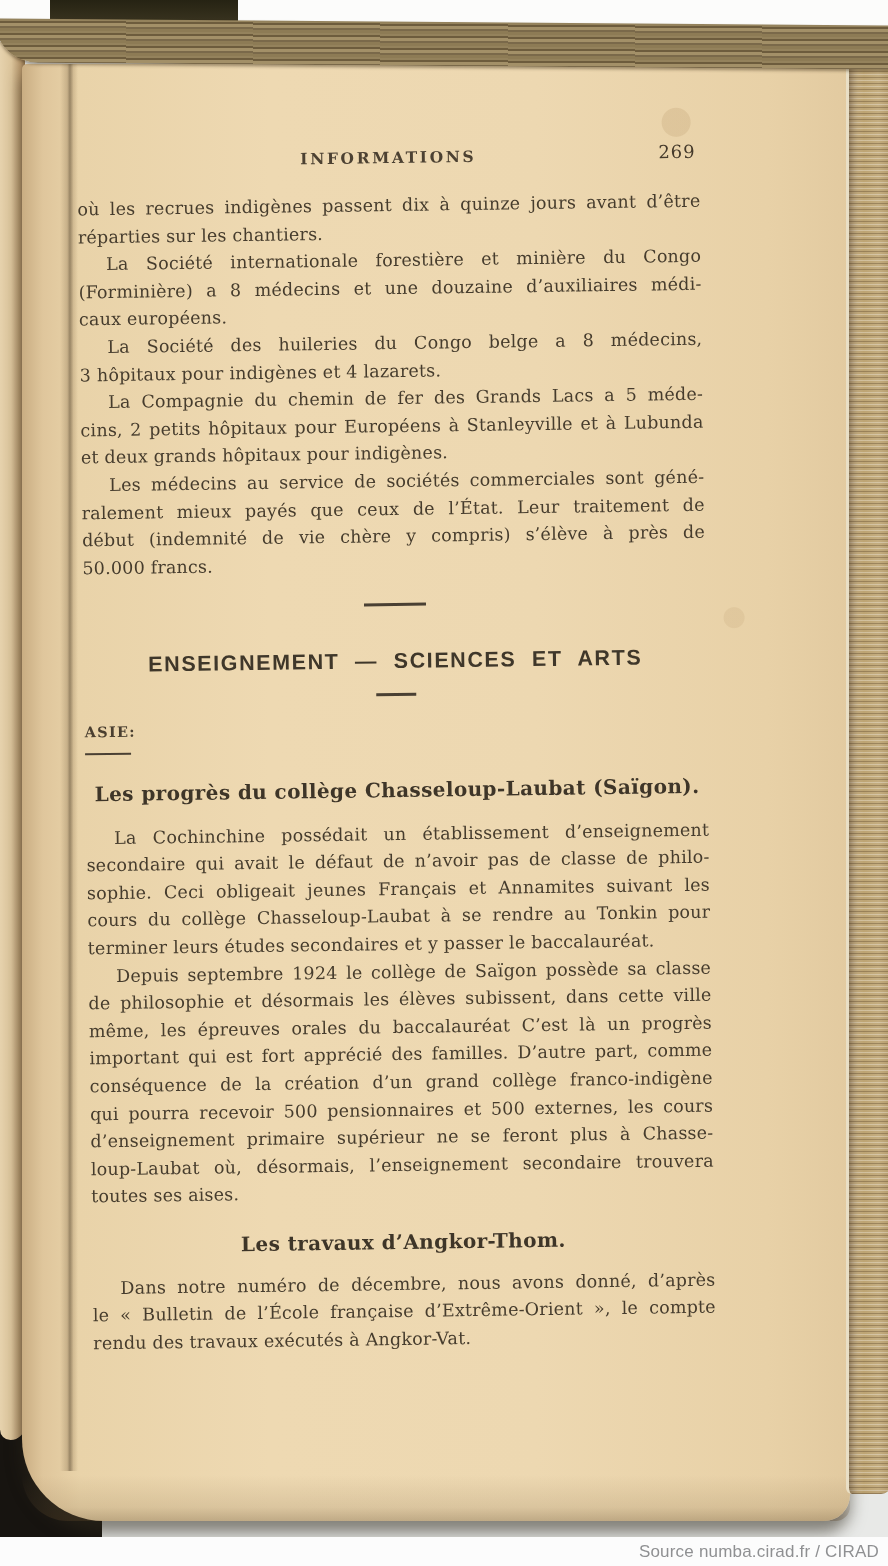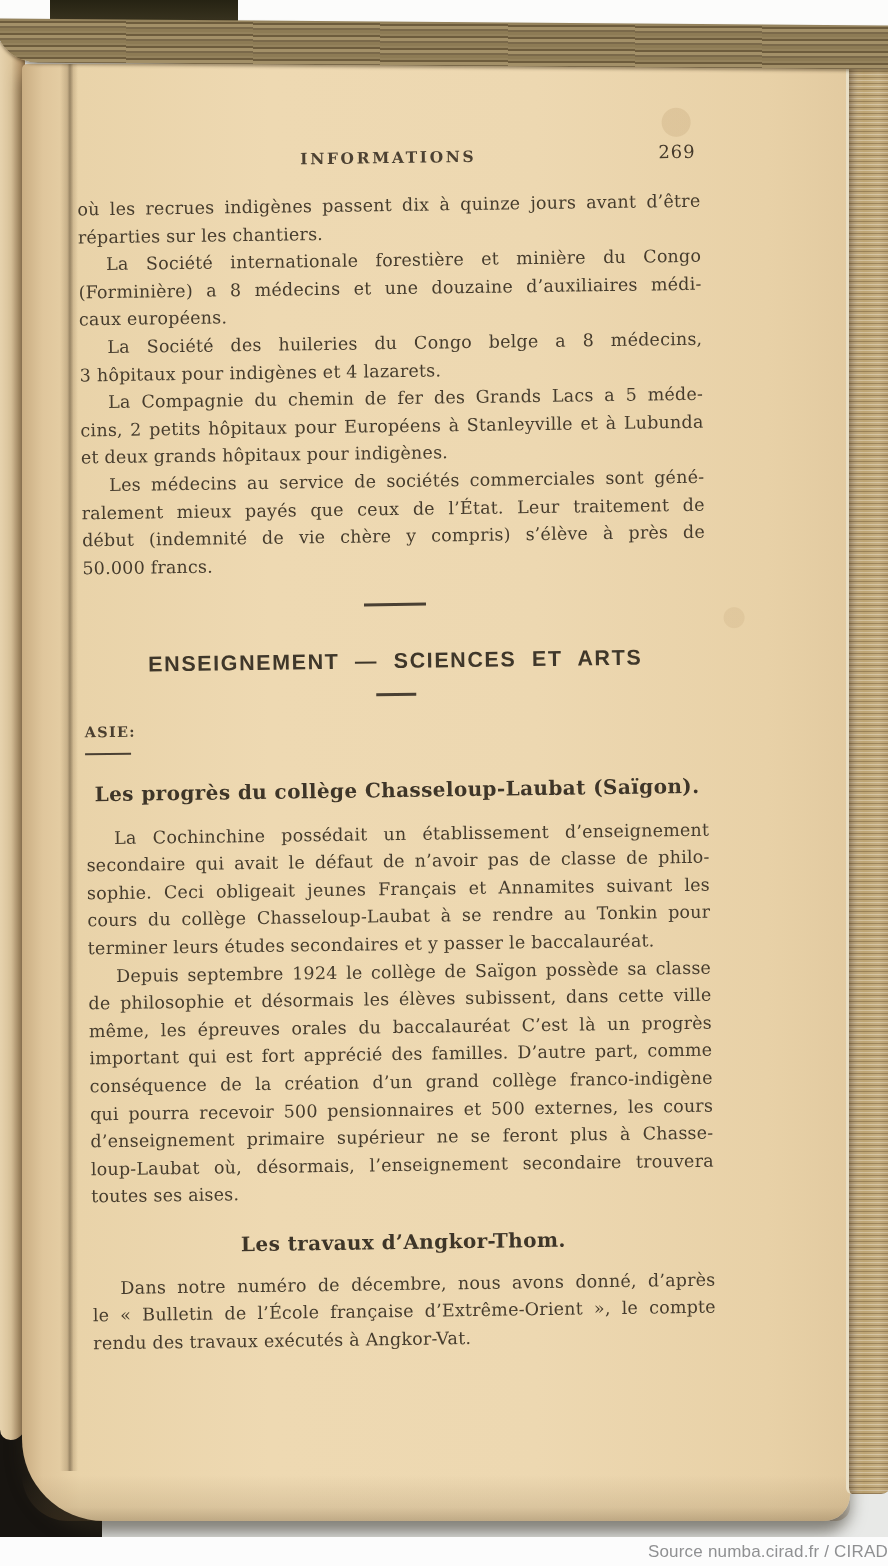--- a/index.html
+++ b/index.html
@@ -105,21 +105,21 @@
   .article-heading{
     margin-top:26px;text-align:center;
     font-weight:bold;font-size:20px;letter-spacing:.4px;color:#3e3528;
   }
   .article-heading.second{margin-top:22px;margin-bottom:14px;}
   .para-block{margin-top:16px;}
   
   .footer-strip{
     position:absolute;left:0;top:1537px;width:888px;height:29px;
     background:#fcfcfc;display:flex;align-items:center;justify-content:flex-end;
-    box-sizing:border-box;
+    box-sizing:border-box;padding-right:9px;
   }
   .source-credit{
     font-family:"Liberation Sans", sans-serif;
     font-size:17px;color:#8f9092;letter-spacing:.2px;
   }
 </style>
 </head>
 <body>
 
 <div class="top-white"></div>

